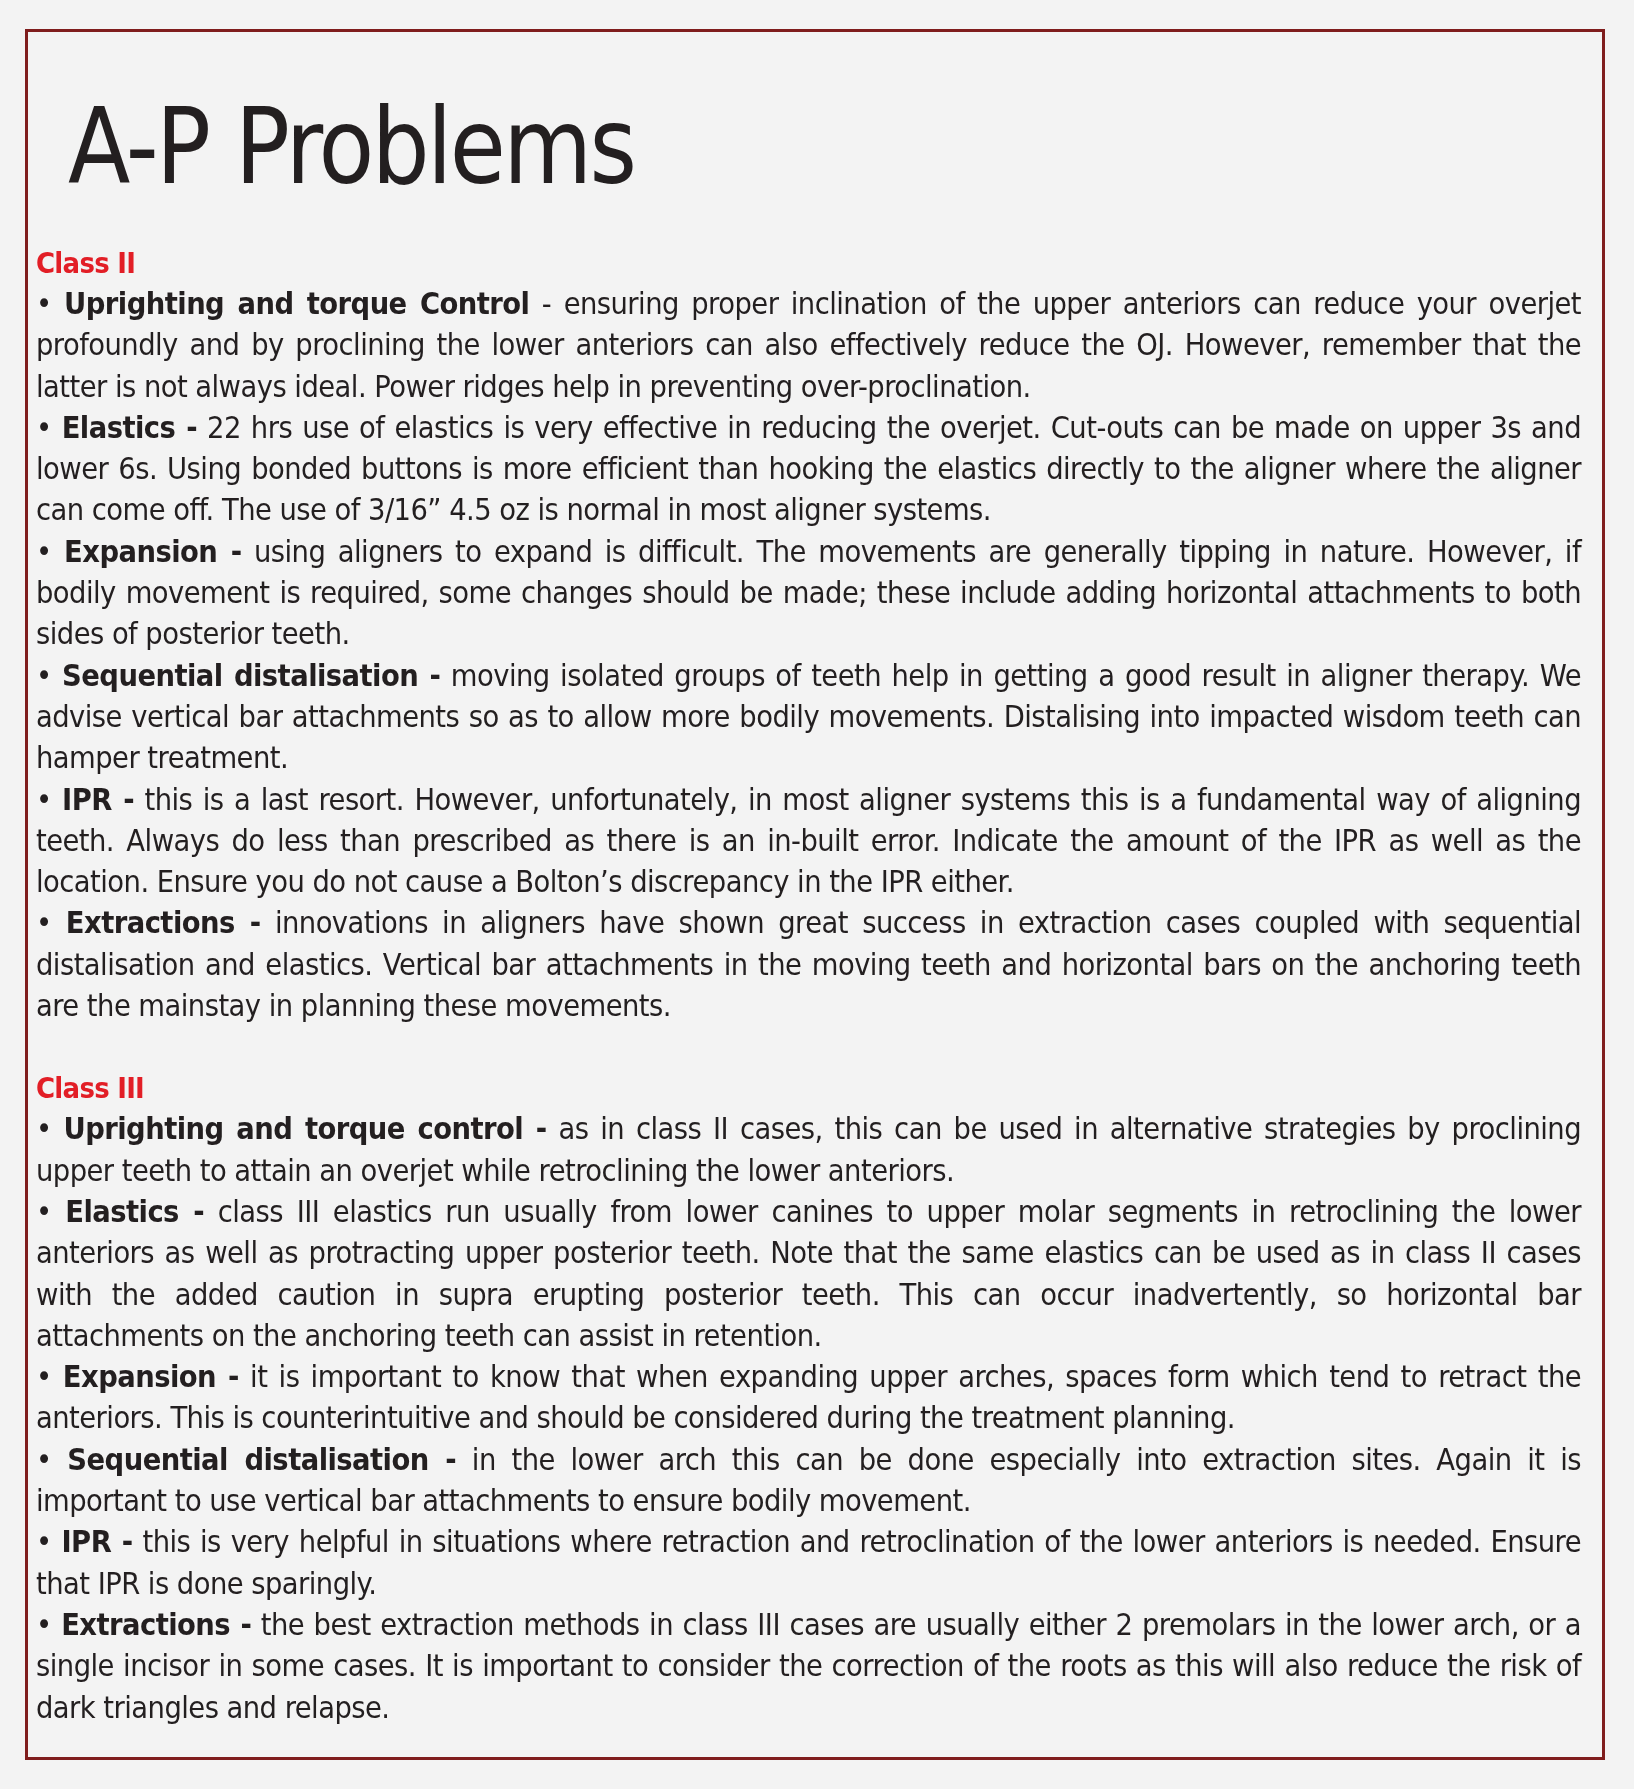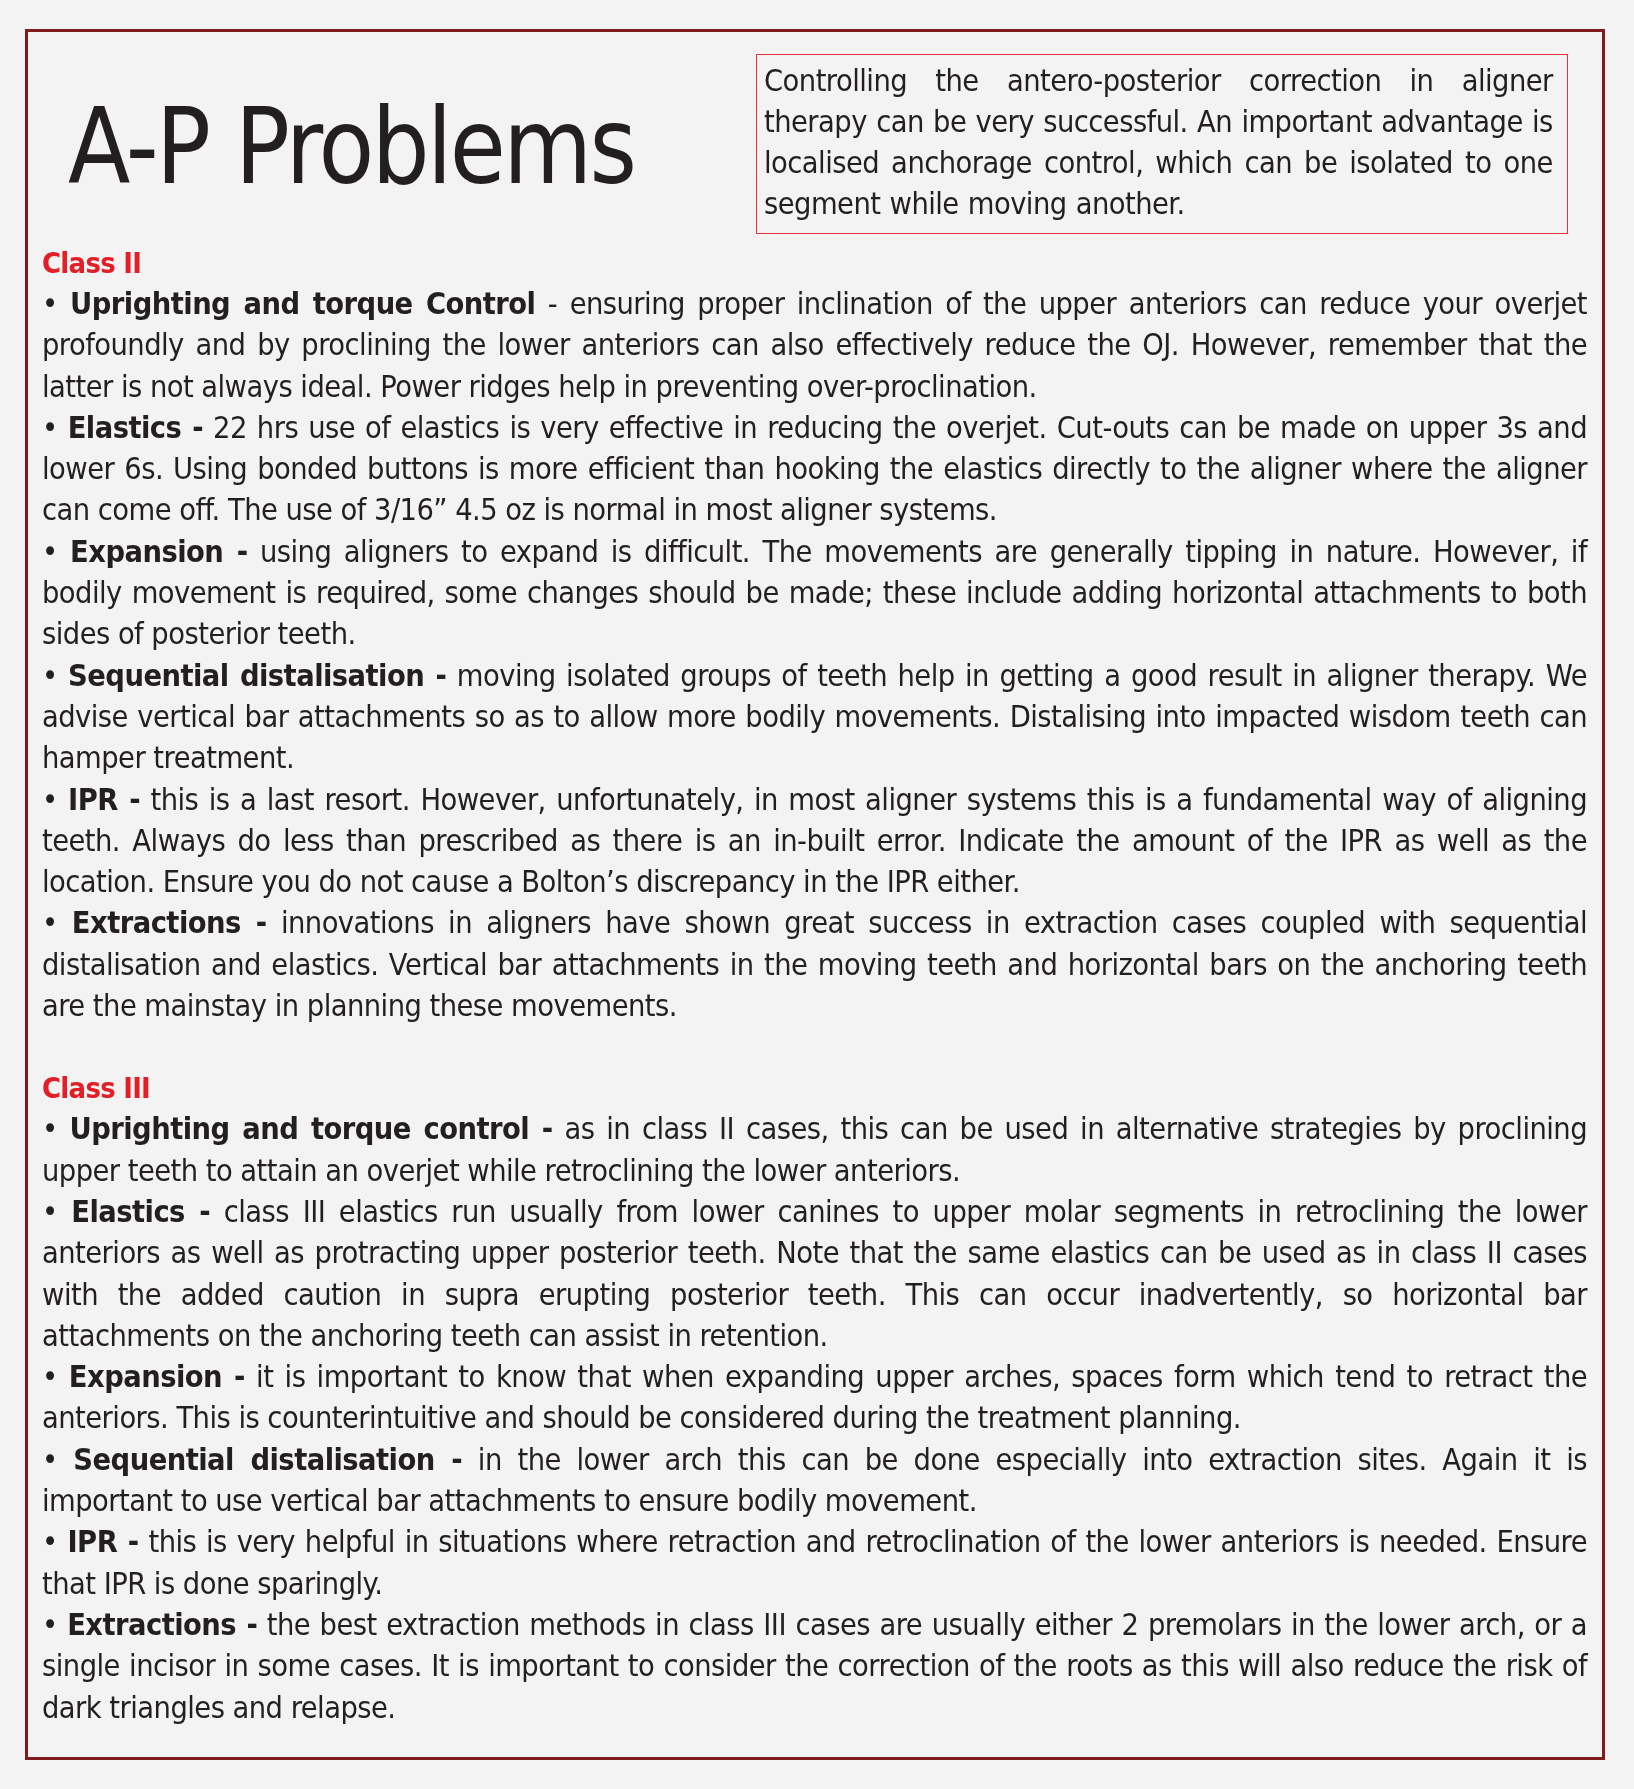--- a/index.html
+++ b/index.html
@@ -47,21 +47,21 @@
     text-align-last: left;
     letter-spacing: -0.6px;
     word-spacing: 1px;
     transform: scaleX(0.93);
     transform-origin: left top;
     width: 107.5%;
     margin: 0;
   }
   .content {
     position: absolute;
-    left: 14px; top: 211px;
+    left: 8px; top: 211px;
     width: 1545px;
   }
   .inner {
     transform: scaleX(0.93);
     transform-origin: left top;
     width: 107.53%;
   }
   .section-heading {
     color: #e21e26;
     font-weight: bold;
@@ -81,23 +81,20 @@
   .item .bullet { font-weight: normal; }
   .item .term { font-weight: bold; }
   .spacer { height: 41px; }
 </style>
 </head>
 <body>
 
 <div class="frame">
   <h1 class="title">A-P Problems</h1>
 
-  <div class="intro-box">
-    <p class="intro-text">Controlling the antero-posterior correction in aligner therapy can be very successful. An important advantage is localised anchorage control, which can be isolated to one segment while moving another.</p>
-  </div>
 
   <div class="content">
     <div class="inner">
 
       <section>
         <h2 class="section-heading">Class II</h2>
 
         <p class="item"><span class="bullet">•</span> <span class="term">Uprighting and torque Control</span><span> - </span><span>ensuring proper inclination of the upper anteriors can reduce your overjet profoundly and by proclining the lower anteriors can also effectively reduce the OJ. However, remember that the latter is not always ideal. Power ridges help in preventing over-proclination.</span></p>
 
         <p class="item"><span class="bullet">•</span> <span class="term">Elastics -</span><span> </span><span>22 hrs use of elastics is very effective in reducing the overjet. Cut-outs can be made on upper 3s and lower 6s. Using bonded buttons is more efficient than hooking the elastics directly to the aligner where the aligner can come off. The use of 3/16” 4.5 oz is normal in most aligner systems.</span></p>

